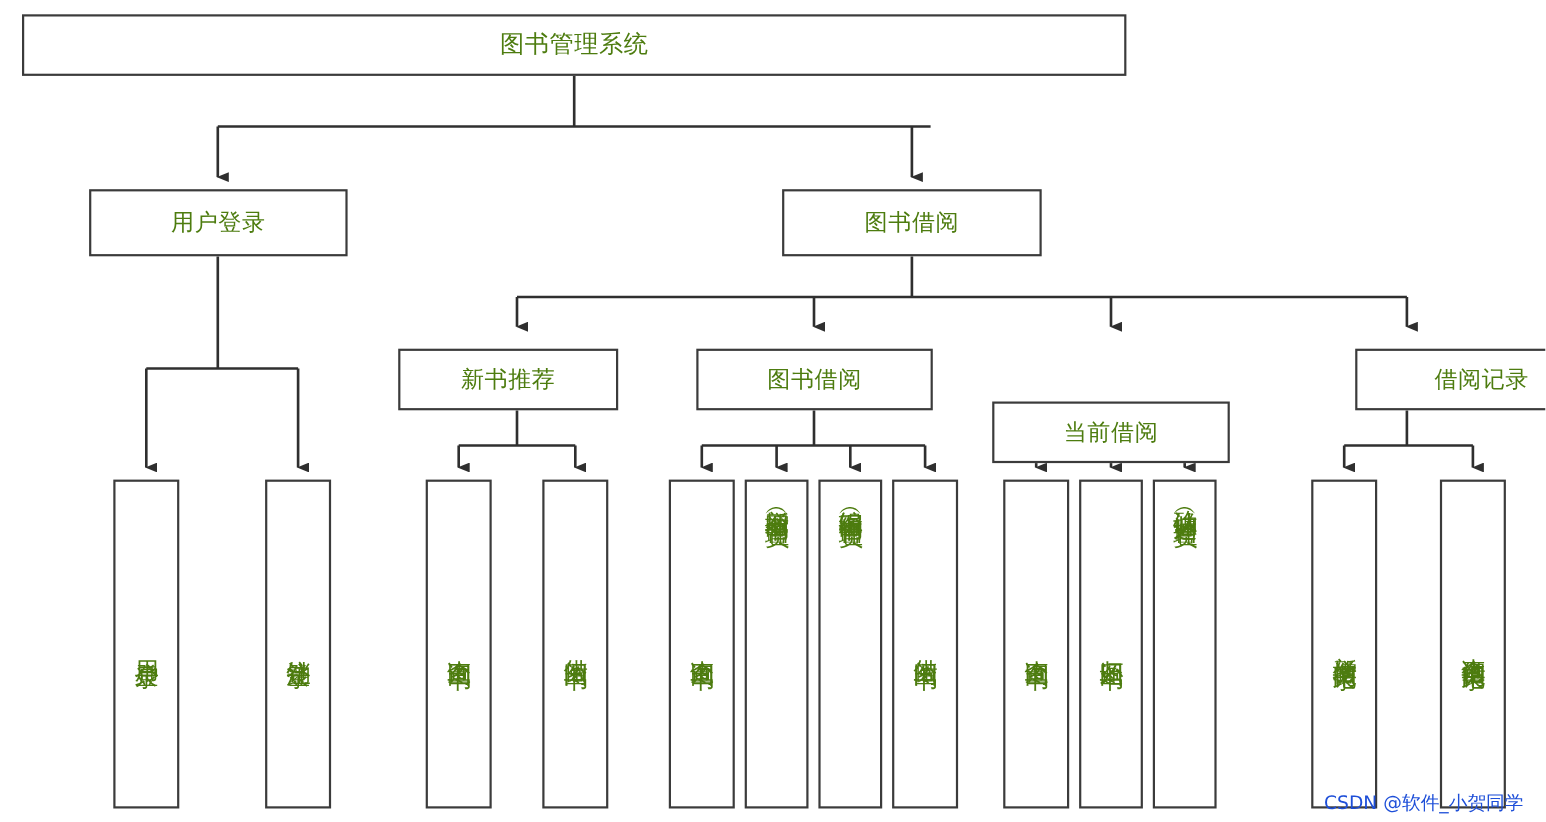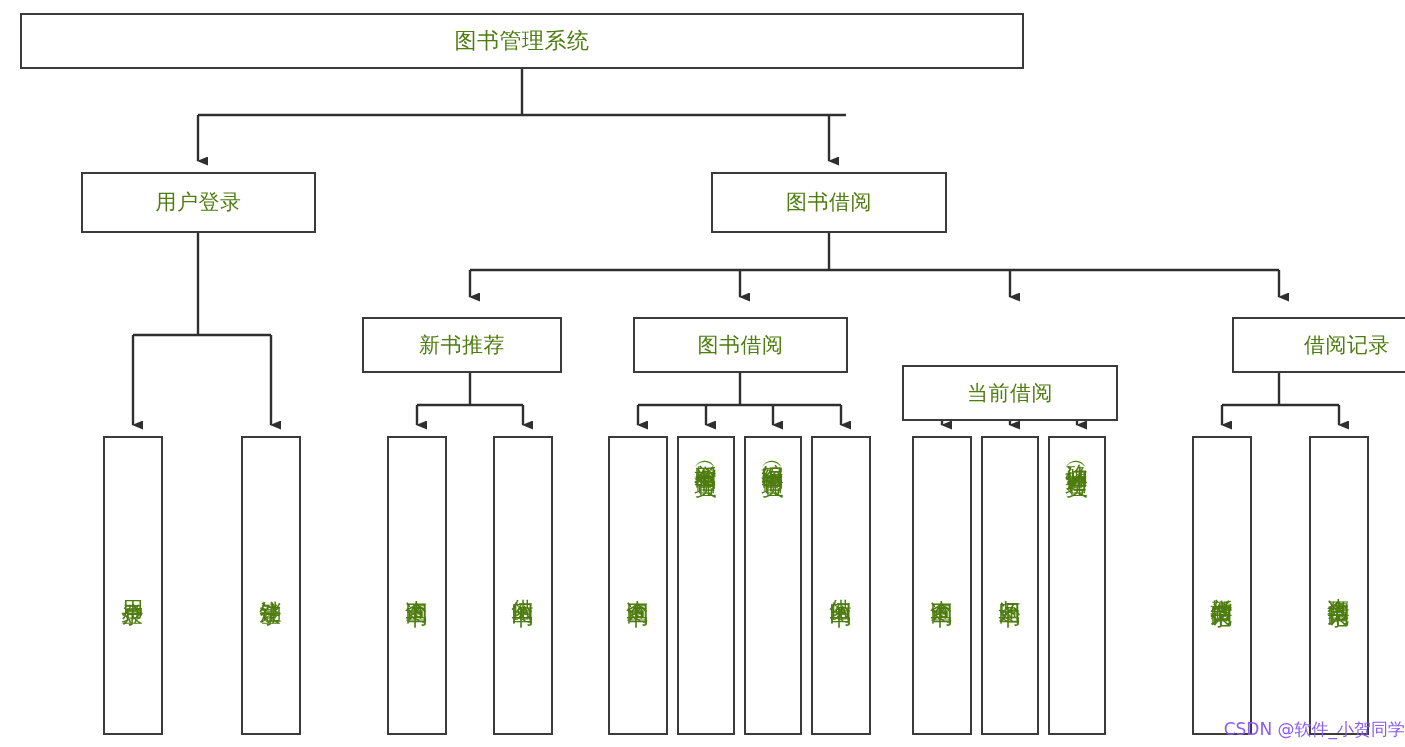--- a/index.html
+++ b/index.html
@@ -62,24 +62,24 @@
     line-height: 1.05;
     letter-spacing: 2px;
     white-space: nowrap;
   }
   .node.vertical.centerv {
     align-items: center;
     padding-top: 0;
   }
   #watermark {
     position: absolute;
-    right: 0;
+    right: 20px;
     bottom: 6px;
     font-size: 17px;
-    color: #8b5cf6;
+    color: #1d4ed8;
     z-index: 5;
     white-space: nowrap;
     font-family: "DejaVu Sans", "Liberation Sans", sans-serif;
   }
 </style>
 </head>
 <body>
 
 <div id="diagram-canvas">
 

